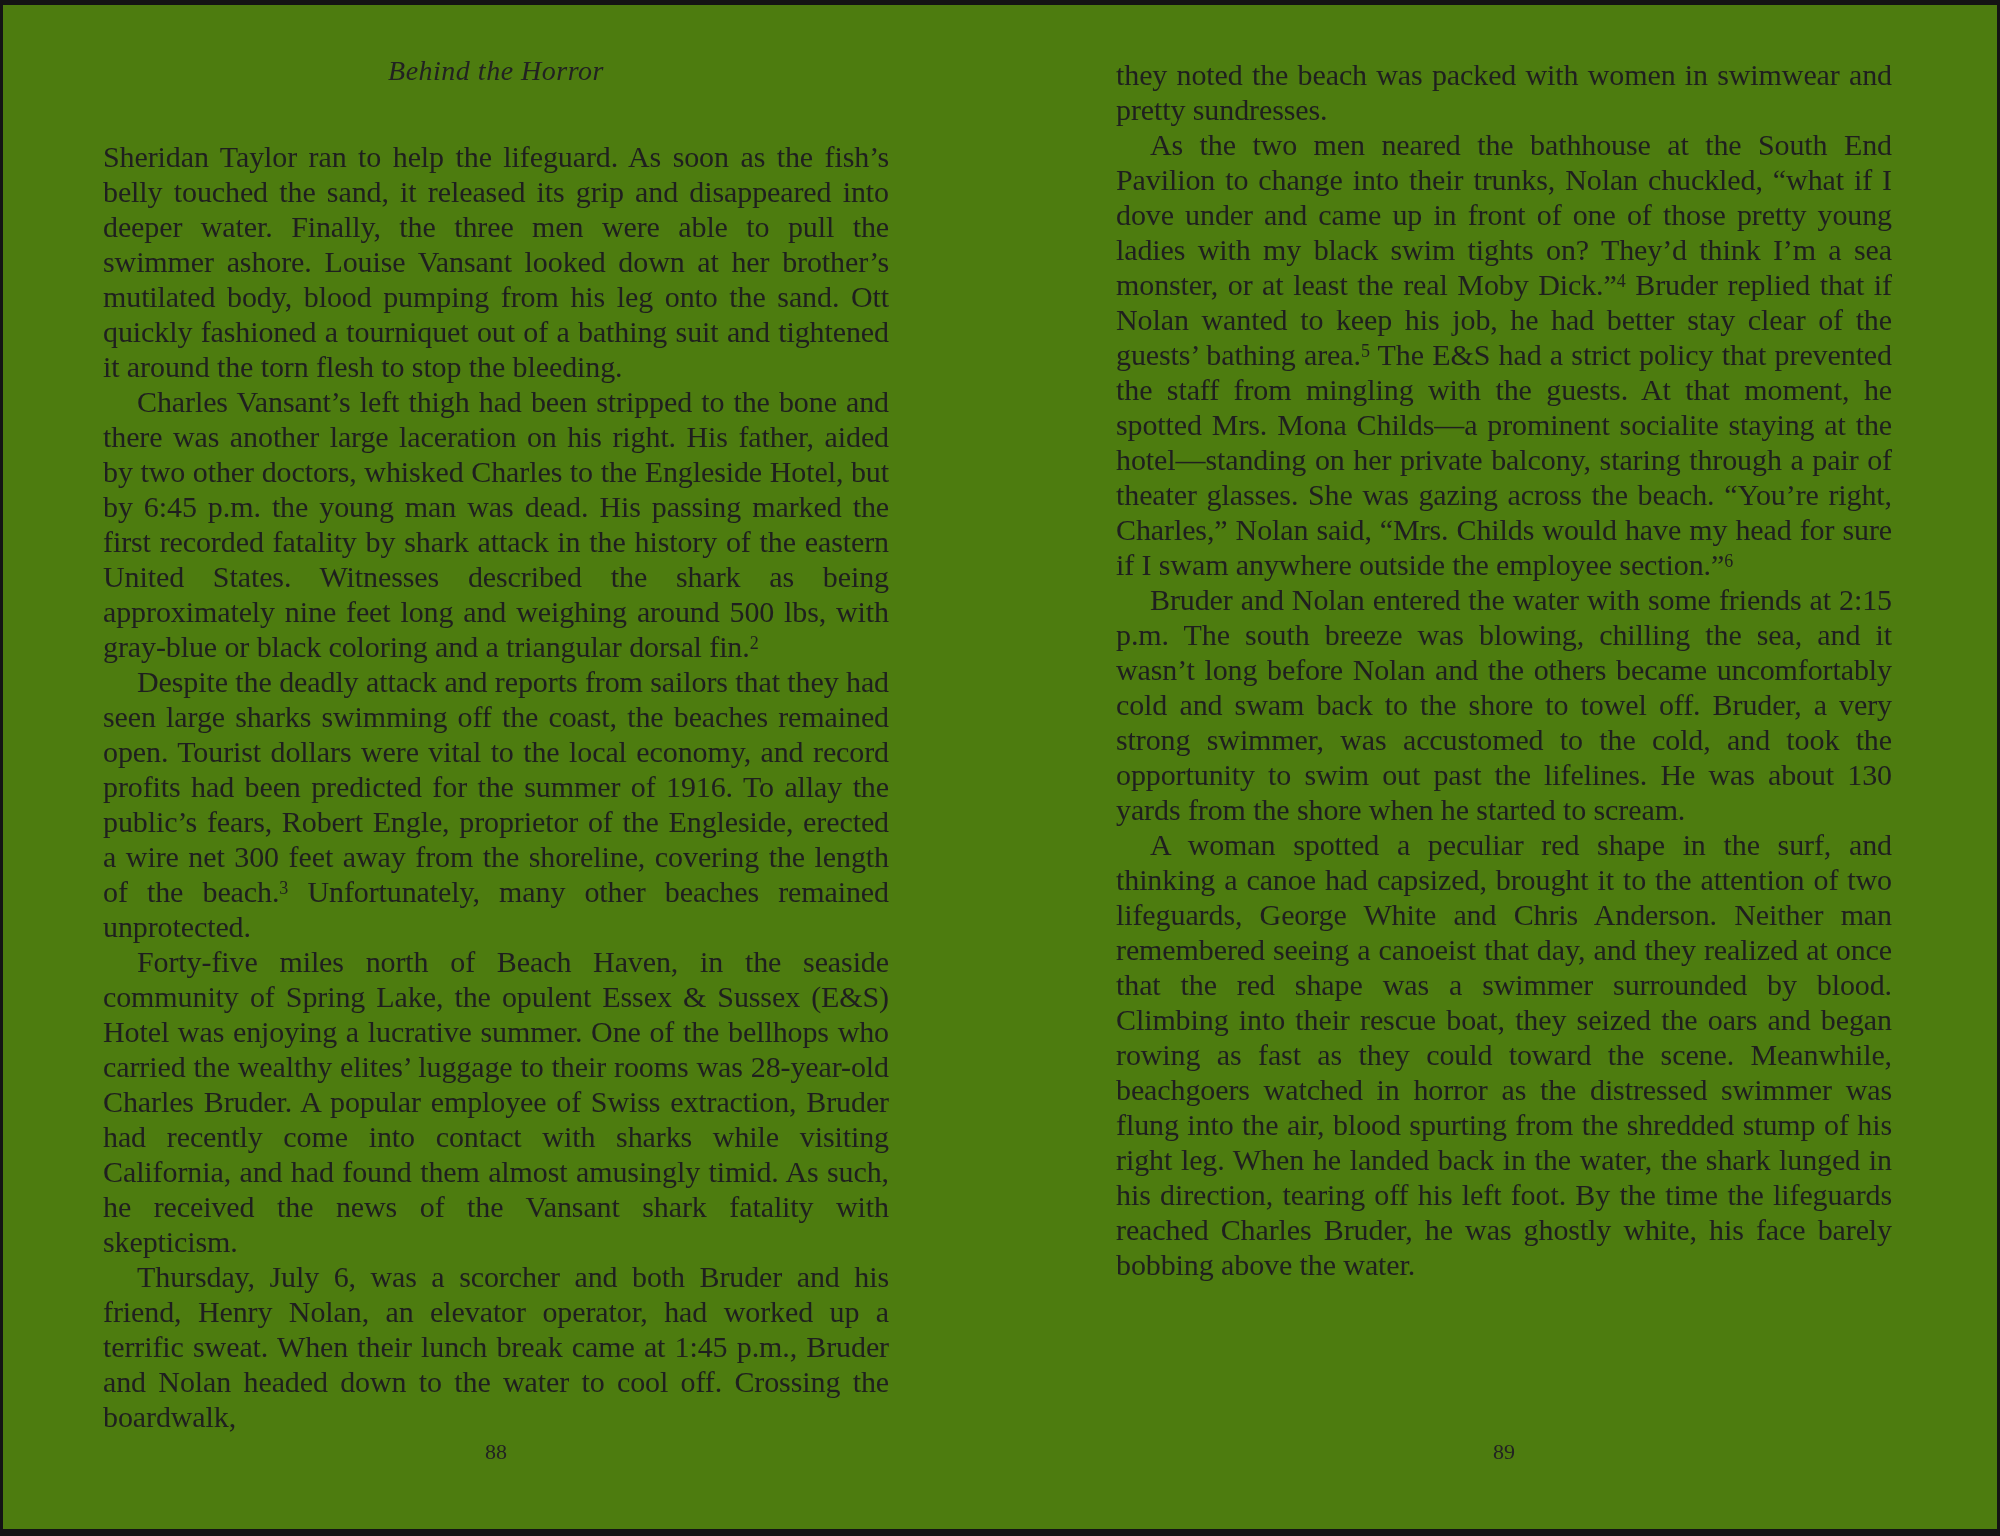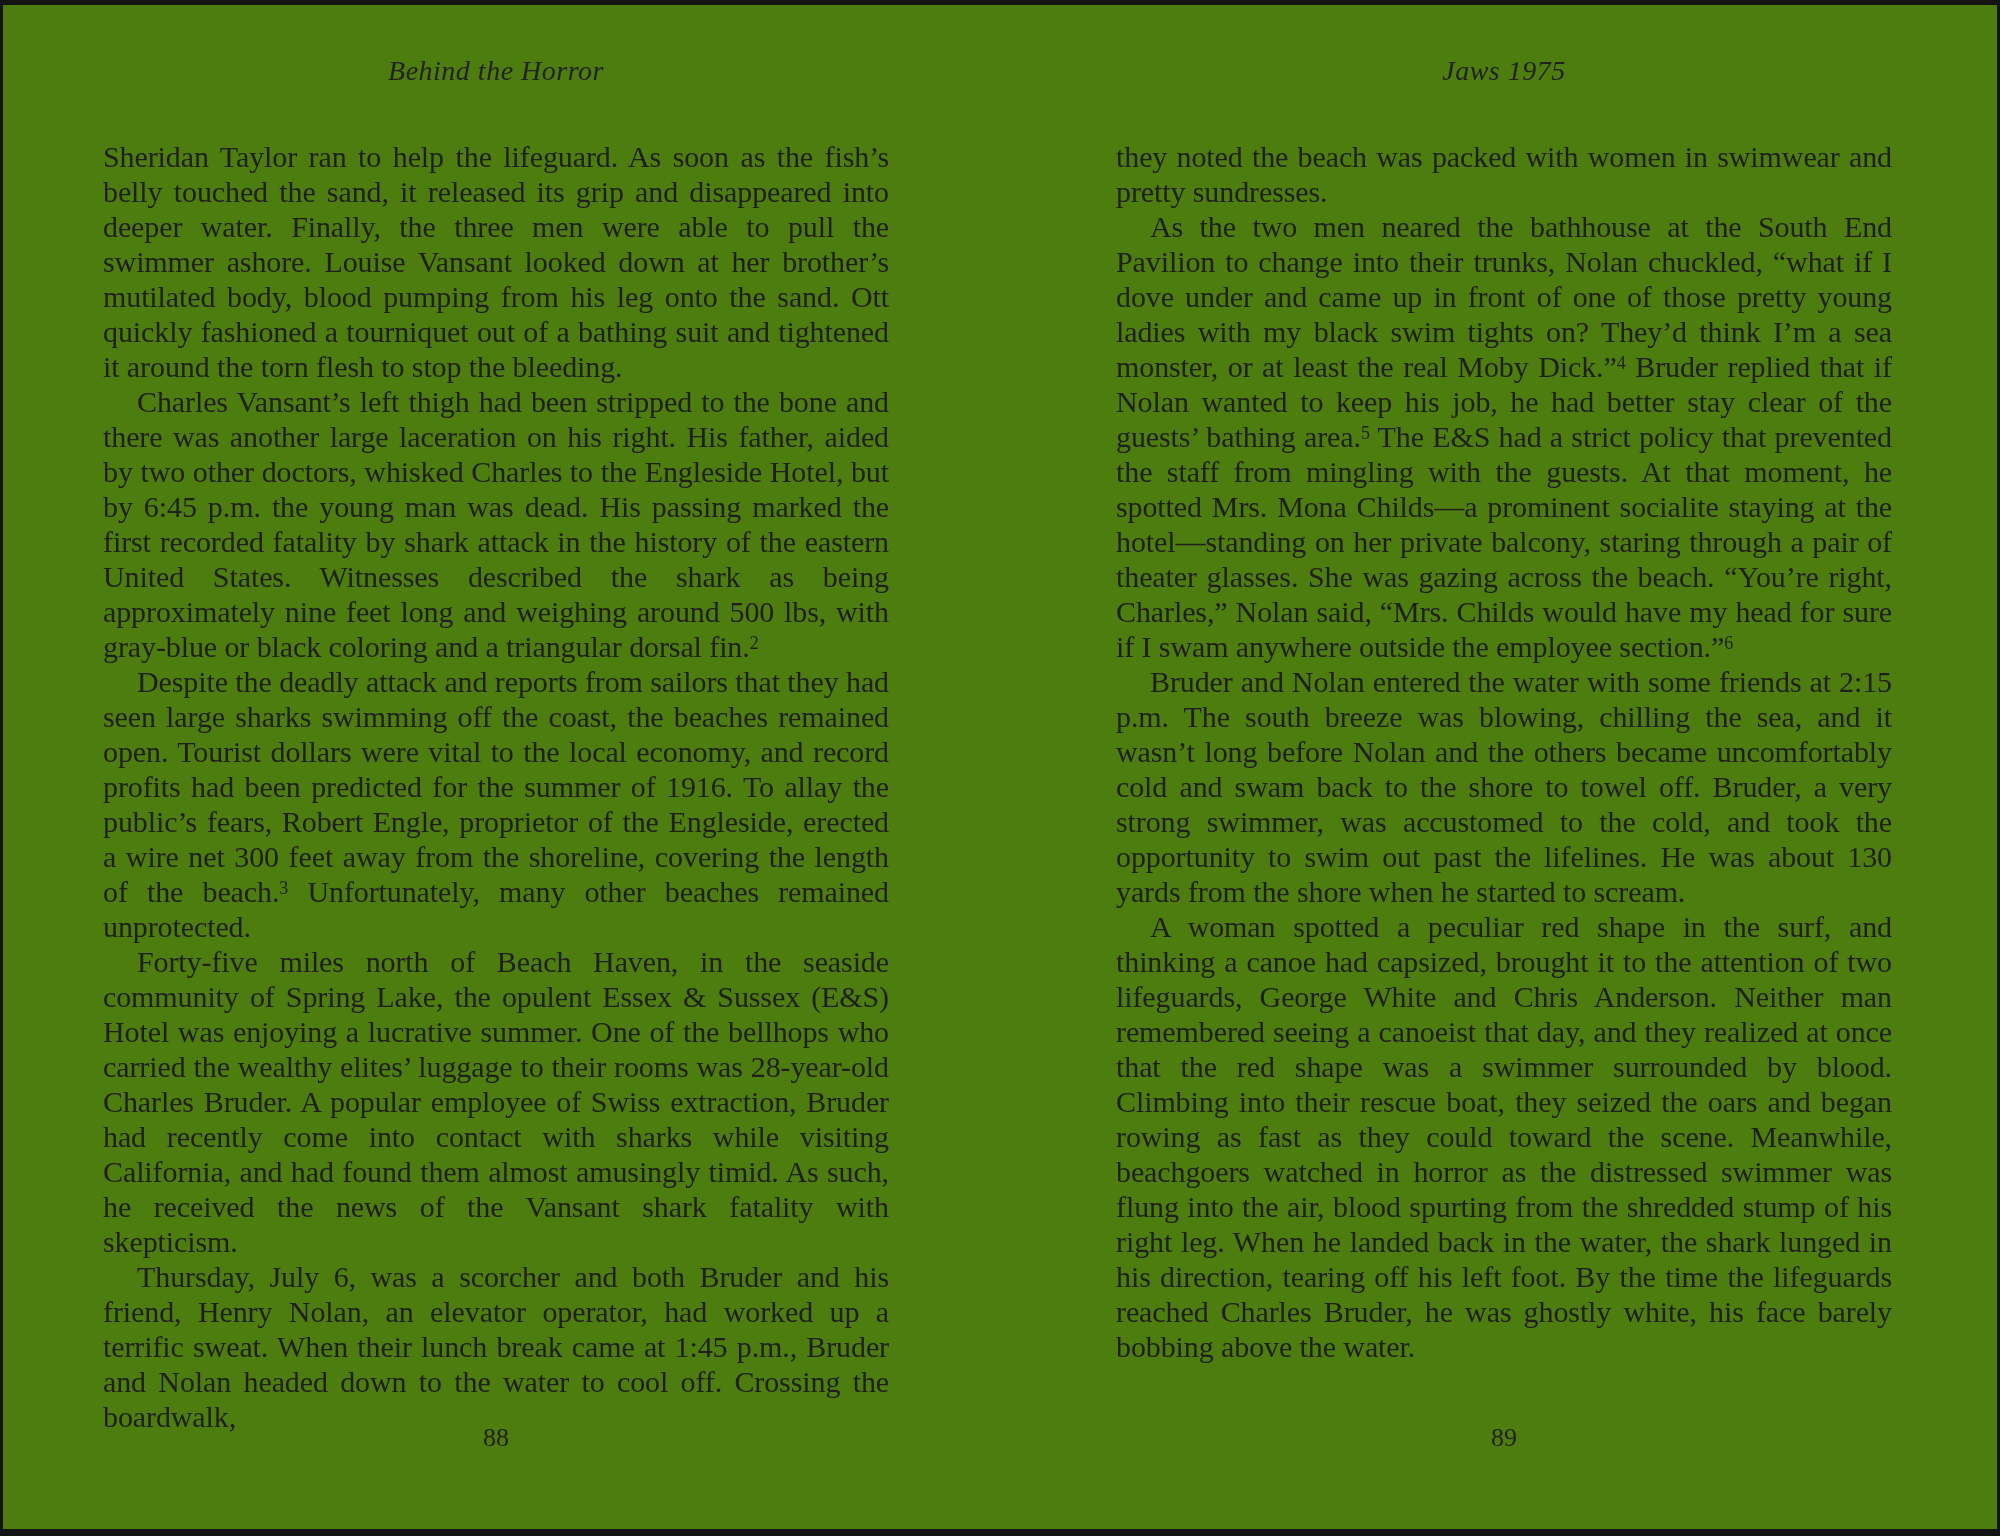--- a/index.html
+++ b/index.html
@@ -51,25 +51,25 @@
   }
   .page-body sup {
     font-size: 0.6em;
     line-height: 0;
     vertical-align: baseline;
     position: relative;
     top: -0.45em;
   }
   .folio {
     position: absolute;
-    bottom: 76px;
+    bottom: 64px;
     left: 0;
     width: 100%;
     text-align: center;
-    font-size: 26px;
+    font-size: 22px;
     color: #222222;
   }
 </style>
 </head>
 <body>
 
 <div class="spread">
 
   <div class="page page-left">
     <div class="running-head">Behind the Horror</div>
@@ -77,21 +77,20 @@
         <p class="">Sheridan Taylor ran to help the lifeguard. As soon as the fish’s belly touched the sand, it released its grip and disappeared into deeper water. Finally, the three men were able to pull the swimmer ashore. Louise Vansant looked down at her brother’s mutilated body, blood pumping from his leg onto the sand. Ott quickly fashioned a tourniquet out of a bathing suit and tightened it around the torn flesh to stop the bleeding.</p>
         <p class="indent">Charles Vansant’s left thigh had been stripped to the bone and there was another large laceration on his right. His father, aided by two other doctors, whisked Charles to the Engleside Hotel, but by 6:45 p.m. the young man was dead. His passing marked the first recorded fatality by shark attack in the history of the eastern United States. Witnesses described the shark as being approximately nine feet long and weighing around 500 lbs, with gray-blue or black coloring and a triangular dorsal fin.<sup>2</sup></p>
         <p class="indent">Despite the deadly attack and reports from sailors that they had seen large sharks swimming off the coast, the beaches remained open. Tourist dollars were vital to the local economy, and record profits had been predicted for the summer of 1916. To allay the public’s fears, Robert Engle, proprietor of the Engleside, erected a wire net 300 feet away from the shoreline, covering the length of the beach.<sup>3</sup> Unfortunately, many other beaches remained unprotected.</p>
         <p class="indent">Forty-five miles north of Beach Haven, in the seaside community of Spring Lake, the opulent Essex &amp; Sussex (E&amp;S) Hotel was enjoying a lucrative summer. One of the bellhops who carried the wealthy elites’ luggage to their rooms was 28-year-old Charles Bruder. A popular employee of Swiss extraction, Bruder had recently come into contact with sharks while visiting California, and had found them almost amusingly timid. As such, he received the news of the Vansant shark fatality with skepticism.</p>
         <p class="indent">Thursday, July 6, was a scorcher and both Bruder and his friend, Henry Nolan, an elevator operator, had worked up a terrific sweat. When their lunch break came at 1:45 p.m., Bruder and Nolan headed down to the water to cool off. Crossing the boardwalk,</p>
       </div>
     <div class="folio">88</div>
   </div>
 
   <div class="page page-right">
-    <div class="running-head">Jaws 1975</div>
     <div class="page-body">
         <p class="">they noted the beach was packed with women in swimwear and pretty sundresses.</p>
         <p class="indent">As the two men neared the bathhouse at the South End Pavilion to change into their trunks, Nolan chuckled, “what if I dove under and came up in front of one of those pretty young ladies with my black swim tights on? They’d think I’m a sea monster, or at least the real Moby Dick.”<sup>4</sup> Bruder replied that if Nolan wanted to keep his job, he had better stay clear of the guests’ bathing area.<sup>5</sup> The E&amp;S had a strict policy that prevented the staff from mingling with the guests. At that moment, he spotted Mrs. Mona Childs—a prominent socialite staying at the hotel—standing on her private balcony, staring through a pair of theater glasses. She was gazing across the beach. “You’re right, Charles,” Nolan said, “Mrs. Childs would have my head for sure if I swam anywhere outside the employee section.”<sup>6</sup></p>
         <p class="indent">Bruder and Nolan entered the water with some friends at 2:15 p.m. The south breeze was blowing, chilling the sea, and it wasn’t long before Nolan and the others became uncomfortably cold and swam back to the shore to towel off. Bruder, a very strong swimmer, was accustomed to the cold, and took the opportunity to swim out past the lifelines. He was about 130 yards from the shore when he started to scream.</p>
         <p class="indent">A woman spotted a peculiar red shape in the surf, and thinking a canoe had capsized, brought it to the attention of two lifeguards, George White and Chris Anderson. Neither man remembered seeing a canoeist that day, and they realized at once that the red shape was a swimmer surrounded by blood. Climbing into their rescue boat, they seized the oars and began rowing as fast as they could toward the scene. Meanwhile, beachgoers watched in horror as the distressed swimmer was flung into the air, blood spurting from the shredded stump of his right leg. When he landed back in the water, the shark lunged in his direction, tearing off his left foot. By the time the lifeguards reached Charles Bruder, he was ghostly white, his face barely bobbing above the water.</p>
       </div>
     <div class="folio">89</div>
   </div>
 
 </div>

